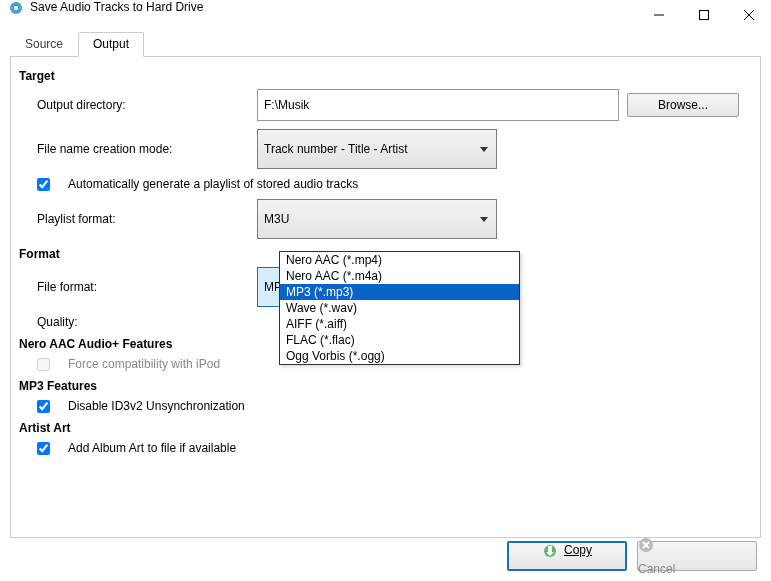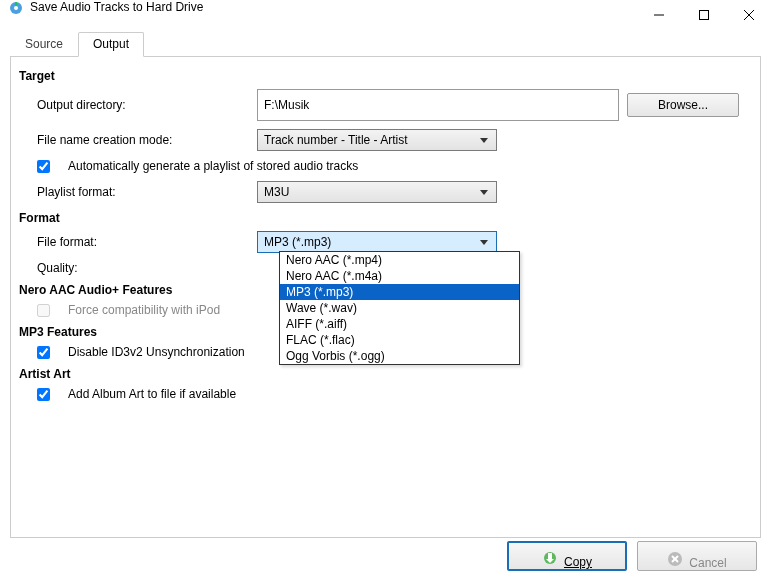--- a/index.html
+++ b/index.html
@@ -17,38 +17,38 @@
 .tab.inactive { color: #404040; }
 
 .panel { border: 1px solid #ccc; margin: 0 10px 8px 10px; height: 482px; position: relative; top: -1px; padding: 8px 8px; }
 
 .section-title { font-weight: bold; font-size: 12px; margin: 4px 0 6px 0; }
 .row { display: flex; align-items: center; margin: 4px 0 8px 0; padding-left: 18px; }
 .row .lbl { width: 220px; }
 .row .ctl { flex: 1; display: flex; gap: 8px; align-items: center; }
 
 .textbox { height: 22px; border: 1px solid #999; padding: 15px 6px; font-size: 12px; background: #fff; }
-.select { height: 22px; border: 1px solid #7a7a7a; background: linear-gradient(#f3f3f3, #e3e3e3); font-size: 12px; padding: 0 22px 0 6px; display: flex; align-items: center; position: relative; cursor: pointer; }
+.select { height: 40px; border: 1px solid #7a7a7a; background: linear-gradient(#f3f3f3, #e3e3e3); font-size: 12px; padding: 0 22px 0 6px; display: flex; align-items: center; position: relative; cursor: pointer; }
 .select::after { content:""; position:absolute; right:8px; top:50%; margin-top:-2px; border-left:4px solid transparent; border-right:4px solid transparent; border-top:5px solid #333; }
 .select.highlight { background: #d6ecff; border-color: #1a6eb5; }
 
 .btn { height: 24px; border: 1px solid #999; background: linear-gradient(#f7f7f7, #e6e6e6); padding: 0 18px; font-size: 12px; cursor: pointer; border-radius: 2px; }
 
 .checkline { display: flex; align-items: center; gap: 18px; margin: 4px 0 8px 18px; }
 .checkline input[type=checkbox] { width: 13px; height: 13px; cursor:pointer; }
 .checkline.disabled { color: #888; }
 
 .dropdown { position: absolute; left: 279px; top: 251px; width: 241px; border: 1px solid #333; background: #fff; z-index: 10; box-shadow: 2px 2px 3px rgba(0,0,0,0.15); }
 .dropdown .opt { padding: 1px 6px; font-size: 12px; cursor: pointer; }
 .dropdown .opt.sel { background: #0a64c8; color: #fff; }
 
 .footer { position: absolute; bottom: 0; left: 0; right: 0; height: 50px; display: flex; justify-content: flex-end; align-items: center; gap: 10px; padding: 0 14px; }
-.footbtn { width: 120px; height: 30px; border: 1px solid #aaa; border-radius: 2px; background: linear-gradient(#f7f7f7, #e6e6e6); display:flex; align-items:flex-end; justify-content:center; gap:6px; font-size:12px; cursor:pointer; }
+.footbtn { width: 120px; height: 30px; border: 1px solid #aaa; border-radius: 2px; background: linear-gradient(#f7f7f7, #e6e6e6); display:flex; align-items:flex-start; justify-content:center; gap:6px; font-size:12px; cursor:pointer; }
 .footbtn.primary { border: 2px solid #1a6eb5; }
-.footbtn.disabled { color: #888; cursor:default; }
+.footbtn.disabled { color: #888; cursor:default;flex-direction:column; }
 .footbtn.disabled svg circle { fill:#bbb; }
 </style>
 </head>
 <body>
 
 <div class="titlebar">
   <span class="icon">
     <svg width="16" height="16" viewBox="0 0 16 16">
         <circle cx="8" cy="8" r="6" fill="#4aa0e0"></circle>
         <rect x="7" y="2" width="2" height="6" fill="#2b6"></rect>

